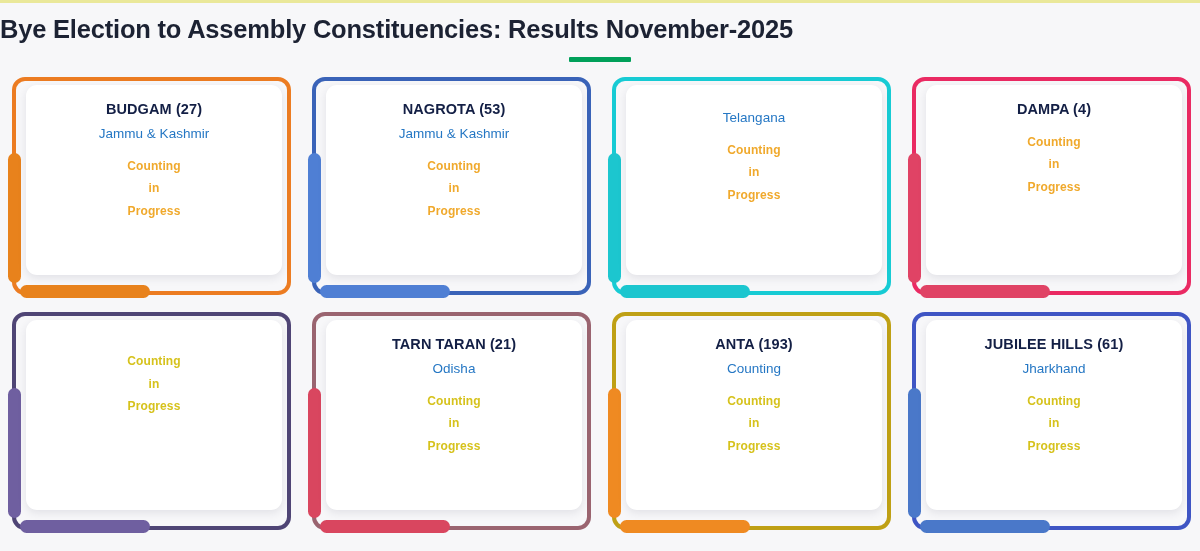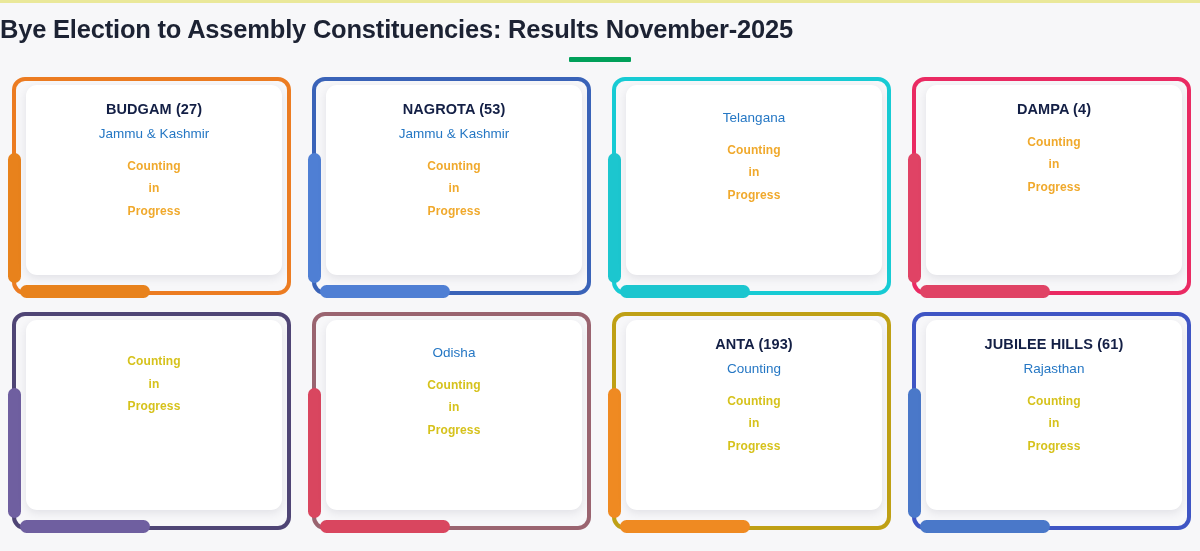--- a/index.html
+++ b/index.html
@@ -223,20 +223,21 @@
           <div>Progress</div>
         </div>
     </div>
     <div class="bar-bottom" style="background: rgb(111, 95, 160);"></div>
   </div>
 
   <div class="card-slot">
     <div class="card-frame" style="border-color: rgb(154, 100, 112);"></div>
     <div class="bar-left" style="background: rgb(217, 70, 95);"></div>
     <div class="card-inner">
+      <div class="const-name">TARN TARAN (21)</div>
       <div class="state-name">Odisha</div>
       <div class="status-text" style="color: rgb(214, 194, 28);">
           <div>Counting</div>
           <div>in</div>
           <div>Progress</div>
         </div>
     </div>
     <div class="bar-bottom" style="background: rgb(217, 70, 95);"></div>
   </div>
 
@@ -253,21 +254,21 @@
         </div>
     </div>
     <div class="bar-bottom" style="background: rgb(239, 138, 34);"></div>
   </div>
 
   <div class="card-slot">
     <div class="card-frame" style="border-color: rgb(63, 85, 196);"></div>
     <div class="bar-left" style="background: rgb(74, 120, 201);"></div>
     <div class="card-inner">
       <div class="const-name">JUBILEE HILLS (61)</div>
-      <div class="state-name">Rajasthan</div>
+      <div class="state-name">Jharkhand</div>
       <div class="status-text" style="color: rgb(214, 194, 28);">
           <div>Counting</div>
           <div>in</div>
           <div>Progress</div>
         </div>
     </div>
     <div class="bar-bottom" style="background: rgb(74, 120, 201);"></div>
   </div>
 
 </div>

